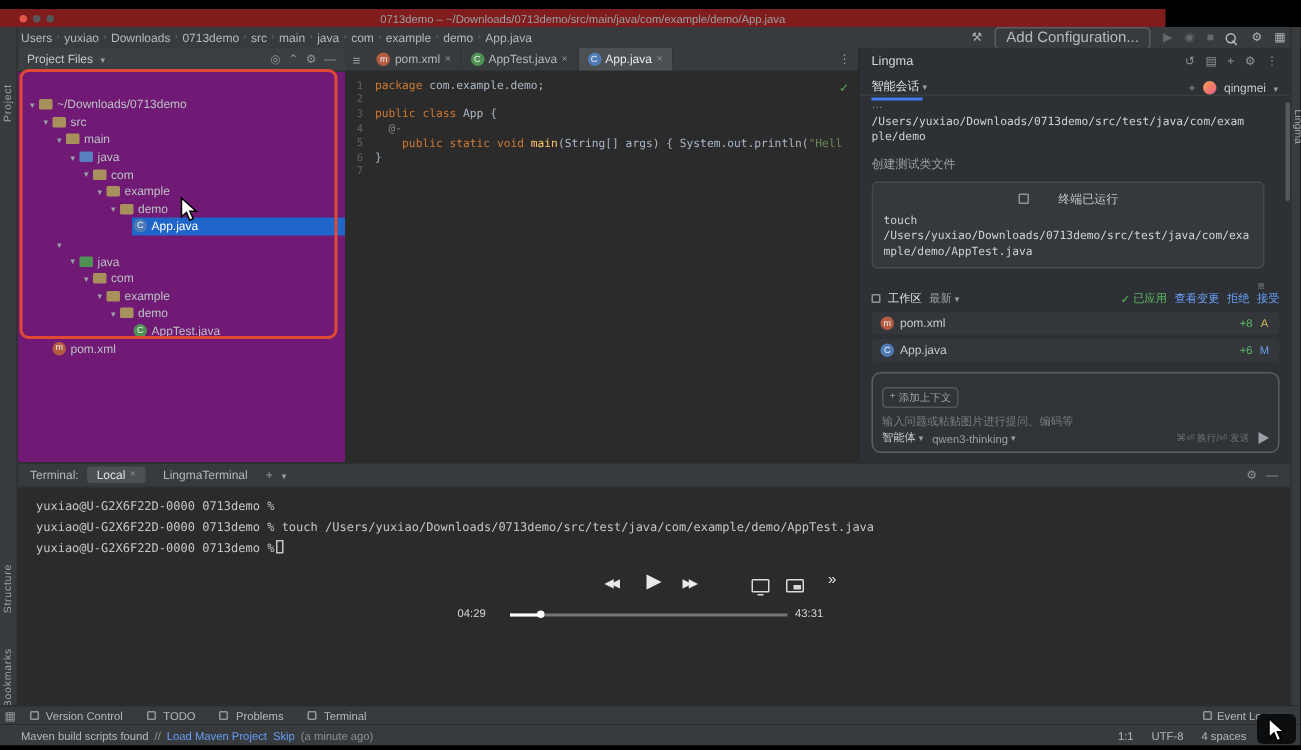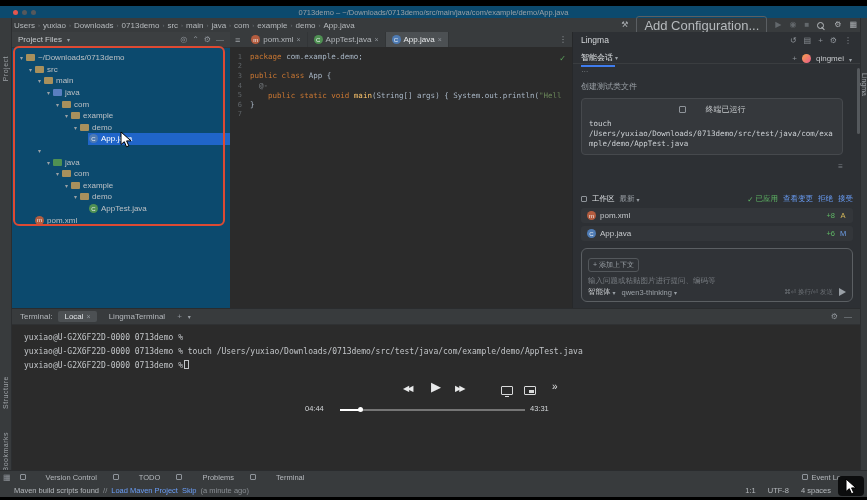--- a/index.html
+++ b/index.html
@@ -6,51 +6,51 @@
   html,body{width:867px;height:500px;background:#000;overflow:hidden;}
   body{font-family:"Liberation Sans",sans-serif;}
   .mono{font-family:"DejaVu Sans Mono",monospace;}
   .stage{position:absolute;inset:0;width:867px;height:500px;background:#000;}
   .sp{flex:1;}
   .caret{font-size:6px;color:#9aa0a6;}
 
   .strip-top{position:absolute;left:0;top:0;width:867px;height:6px;background:#000;}
   .strip-bottom{position:absolute;left:0;top:497px;width:867px;height:3px;background:#000;}
 
-  .titlebar{position:absolute;left:0;top:6px;width:867px;height:12px;background:#0c4a6e;}
+  .titlebar{position:absolute;left:0;top:6px;width:777px;height:12px;background:#7f1d1d;}
   .tl{position:absolute;top:3.5px;width:5px;height:5px;border-radius:50%;}
   .tl.red{left:13px;background:#e3564e;}
   .tl.g1{left:22px;background:#55585b;}
   .tl.g2{left:31px;background:#55585b;}
   .wtitle{position:absolute;left:120px;right:120px;top:2px;text-align:center;font-size:7.5px;color:#9aa0a5;white-space:nowrap;overflow:hidden;}
 
   .navbar{position:absolute;left:0;top:18px;width:867px;height:14px;background:#383b3d;display:flex;align-items:center;}
   .navitems{display:flex;align-items:center;padding-left:14px;font-size:8px;color:#b6babd;white-space:nowrap;}
   .mi{cursor:default;}
   .nav-sep{color:#6d7277;font-size:6px;margin:0 3px;}
   .navright{margin-left:auto;display:flex;align-items:center;gap:8px;padding-right:10px;}
   .tbi{font-size:8px;color:#aeb2b6;line-height:1;}
   .tbi.dis{color:#63686c;}
-  .addcfg{background:transparent;border:1px solid #5b5f63;border-radius:3px;color:#b6babd;font-size:13px;padding:1px 7px;font-family:inherit;}
+  .addcfg{background:transparent;border:1px solid #5b5f63;border-radius:3px;color:#b6babd;font-size:10px;padding:1px 7px;font-family:inherit;}
   .mag{position:relative;width:9px;height:9px;}
   .mag::before{content:"";position:absolute;width:5px;height:5px;border:1px solid #b6babd;border-radius:50%;left:0;top:1px;}
   .mag::after{content:"";position:absolute;width:4px;height:1px;background:#b6babd;transform:rotate(45deg);left:4px;top:7px;}
 
   .lstrip{position:absolute;left:0;top:18px;width:12px;height:452px;background:#383b3d;border-right:1px solid #2c2e30;}
   .vlabel{writing-mode:vertical-rl;transform:rotate(180deg);font-size:7px;color:#9da2a6;letter-spacing:.5px;position:absolute;left:2px;}
   .vl-project{top:38px;}
   .vl-structure{top:358px;}
   .vl-bookmarks{top:414px;}
   .rstrip{position:absolute;left:860px;top:18px;width:7px;height:452px;background:#383b3d;border-left:1px solid #2c2e30;}
   .vl-lingma{position:absolute;left:0;top:55px;writing-mode:vertical-rl;font-size:7px;color:#9da2a6;}
 
   .pheader{position:absolute;left:12px;top:32px;width:218px;height:16px;background:#3c3f41;display:flex;align-items:center;padding:0 6px;gap:5px;border-bottom:1px solid #323537;}
   .phtitle{font-size:8px;color:#c6c9cc;}
   .phi{font-size:8px;color:#8f949a;}
-  .tree{position:absolute;left:12px;top:48px;width:218px;height:260px;background:#0c4a6e;overflow:hidden;padding-top:4px;}
+  .tree{position:absolute;left:12px;top:48px;width:218px;height:260px;background:#701a75;overflow:hidden;padding-top:16px;}
   .trow{display:flex;align-items:center;height:11.6px;font-size:8px;color:#bcc0c4;white-space:nowrap;}
   .chev{width:7px;color:#9ba1a6;font-size:6px;text-align:center;flex:none;}
   .hl{display:flex;align-items:center;flex:1;height:100%;gap:3px;padding-left:1px;}
   .trow.sel .hl{background:#2065c9;}
   .trow.sel .tlabel{color:#fff;}
   .tico{flex:none;}
   .ico-folder,.ico-folder-src,.ico-folder-test{width:9px;height:7px;border-radius:1px;}
   .ico-folder{background:#a8905c;}
   .ico-folder-src{background:#5a7fc0;}
   .ico-folder-test{background:#4f9153;}
@@ -137,21 +137,21 @@
   .morec{position:absolute;left:552px;top:381px;color:#dfe0e1;font-size:10px;pointer-events:auto;}
   .ptime{position:absolute;top:404px;font-size:7.5px;color:#d4d7da;}
   .ptime.l{left:305px;}
   .ptime.r{left:530px;}
   .ptrack{position:absolute;left:340px;top:409px;width:185px;height:2px;background:rgba(255,255,255,.35);pointer-events:auto;}
   .pfill{height:2px;background:#fff;}
   .pknob{position:absolute;top:-2px;width:5px;height:5px;border-radius:50%;background:#fff;}
 
   .status1{position:absolute;left:0;top:470px;width:867px;height:13px;background:#383b3d;border-top:1px solid #2a2c2e;display:flex;align-items:center;font-size:7.5px;color:#b4b8bc;padding-left:3px;}
   .sw{font-size:8px;color:#8f949a;margin-right:9px;}
-  .stool{display:flex;align-items:center;gap:20px;margin-right:16px;}
+  .stool{display:flex;align-items:center;gap:5px;margin-right:16px;}
   .evlog{margin-left:auto;display:flex;align-items:center;gap:3px;padding-right:26px;white-space:nowrap;overflow:hidden;}
   .status2{position:absolute;left:0;top:483px;width:867px;height:14px;background:#383b3d;display:flex;align-items:center;font-size:7.5px;color:#b4b8bc;padding:0 18px 0 14px;gap:4px;}
   .dim2{color:#8a8f94;}
   .s2right{margin-left:auto;display:flex;gap:12px;align-items:center;}
 
   .curbox{position:absolute;left:838px;top:476px;width:26px;height:20px;background:#0c0d0e;border-radius:4px;z-index:45;}
   .cursor{position:absolute;z-index:60;}
   .c1{left:120px;top:131px;}
   .c2{left:845px;top:478px;}
 </style>
@@ -401,20 +401,21 @@
         <span class="caret">▾</span>
       </span>
       <span class="sp"></span>
       <span class="lgi">+</span>
       <span class="avatar"></span>
       <span class="lg-user">qingmei</span>
       <span class="caret">▾</span>
     </div>
     <div class="lg-chat">
       <div class="clip">…</div>
+      <div class="pathblock mono">/Users/yuxiao/Downloads/0713demo/src/test/java/com/example/demo</div>
       <div class="createlbl">创建测试类文件</div>
       <div class="card">
         <div class="cardhead">
           <span class="cico"></span>
           <span>终端已运行</span>
         </div>
         <div class="cardcmd mono">touch
 /Users/yuxiao/Downloads/0713demo/src/test/java/com/example/demo/AppTest.java</div>
       </div>
       <div class="chat-divider">≡</div>
@@ -491,21 +492,21 @@
     <div class="term-body mono" id="term-lines"><div class="tline">yuxiao@U-G2X6F22D-0000 0713demo %</div><div class="tline">yuxiao@U-G2X6F22D-0000 0713demo % touch /Users/yuxiao/Downloads/0713demo/src/test/java/com/example/demo/AppTest.java</div><div class="tline">yuxiao@U-G2X6F22D-0000 0713demo %<span class="cursor-block"></span></div></div>
   </div>
 
   <div class="player">
     <span class="pbtn rw">◀◀</span>
     <span class="pbtn play">▶</span>
     <span class="pbtn ff">▶▶</span>
     <span class="scr1"></span>
     <span class="scr2"></span>
     <span class="morec">»</span>
-    <div class="ptime l">04:44</div>
+    <div class="ptime l">04:29</div>
     <div class="ptrack">
       <div class="pfill" id="pfill" style="width: 11%;"></div>
       <div class="pknob" id="pknob" style="left: calc(11% - 2px);"></div>
     </div>
     <div class="ptime r">43:31</div>
   </div>
 
   <div class="status1">
     <span class="sw">▦</span>
     <span id="status-tools" style="display:flex;align-items:center;">

